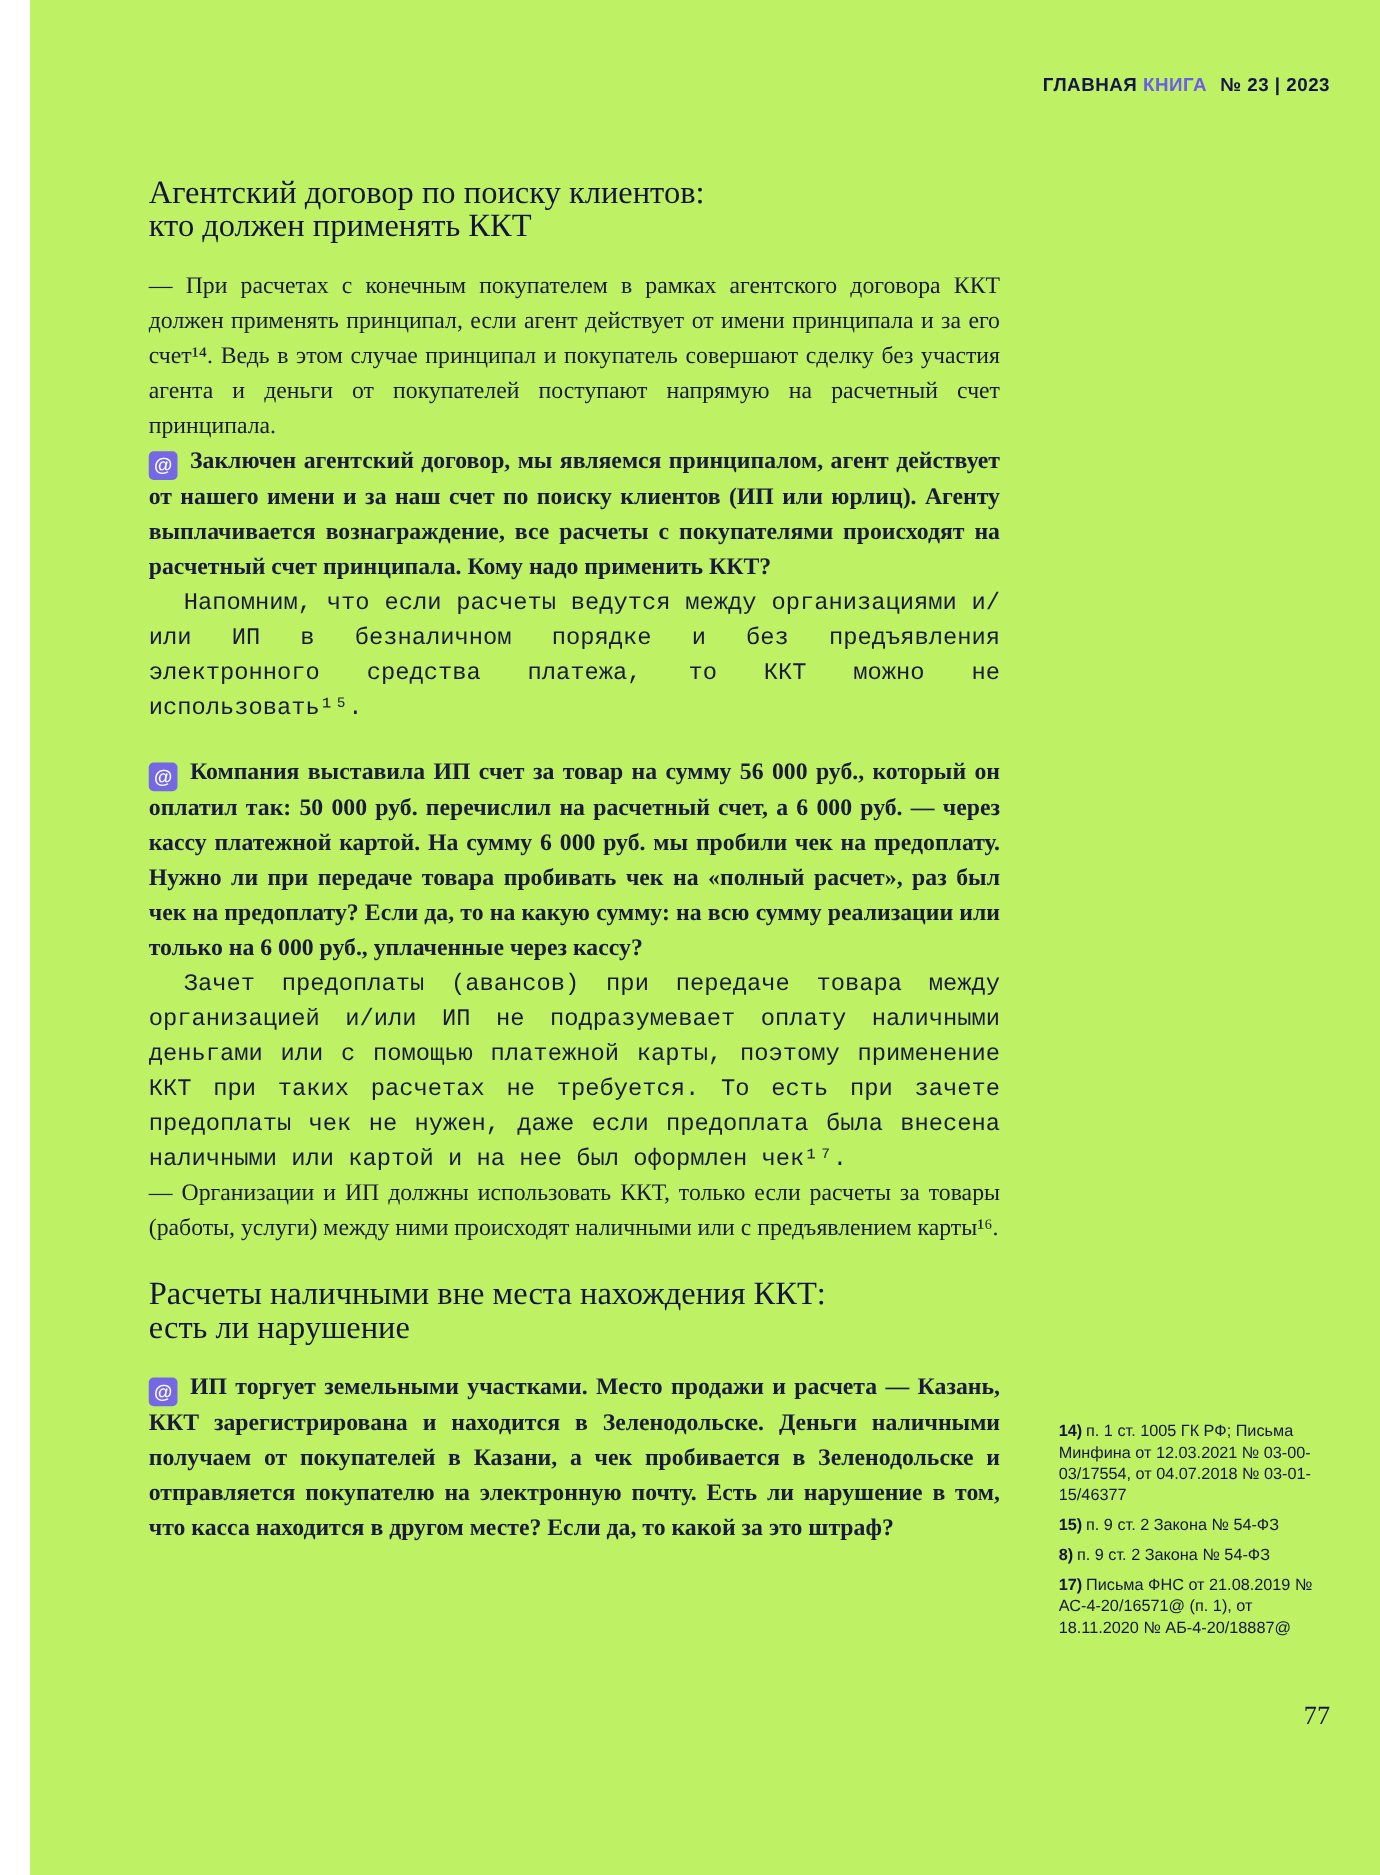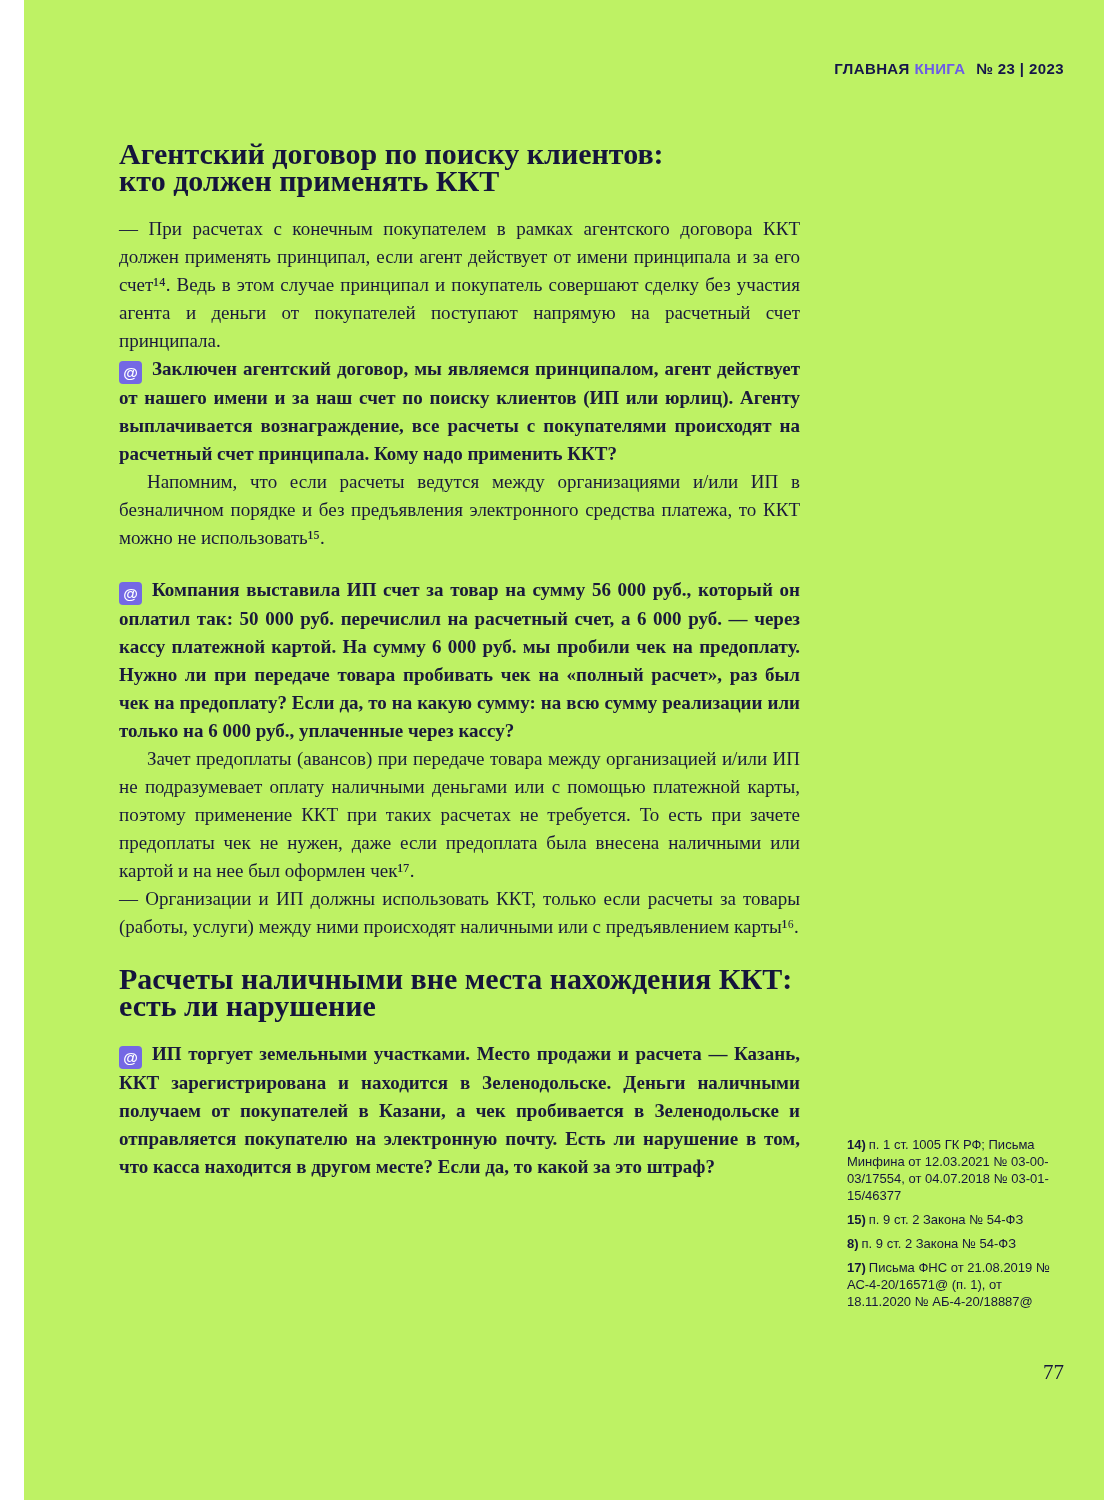--- a/index.html
+++ b/index.html
@@ -35,36 +35,36 @@
 
   
   .main-col {
     position: absolute;
     left: 95px;
     top: 140px;
     width: 681px;
   }
   article { margin-bottom: 24px; }
   h2 {
-    font-size: 30px;
+    font-size: 26px;
     line-height: 27px;
-    font-weight: bold;
+    font-weight: normal;
     color: #15153c;
     white-space: pre-line;
     margin-bottom: 21px;
   }
   .body-p {
     font-size: 19px;
     line-height: 28px;
     text-align: justify;
     color: #1a1a3c;
     hyphens: auto;
   }
   .question { font-weight: bold; }
-  .indent { text-indent: 28px; }
+  .indent { text-indent: 28px; font-family: Liberation Mono, monospace; }
 
   .at-badge {
     display: inline-block;
     width: 23px;
     height: 23px;
     background: #7468e4;
     color: #ffffff;
     border-radius: 4px;
     text-align: center;
     line-height: 23px;

